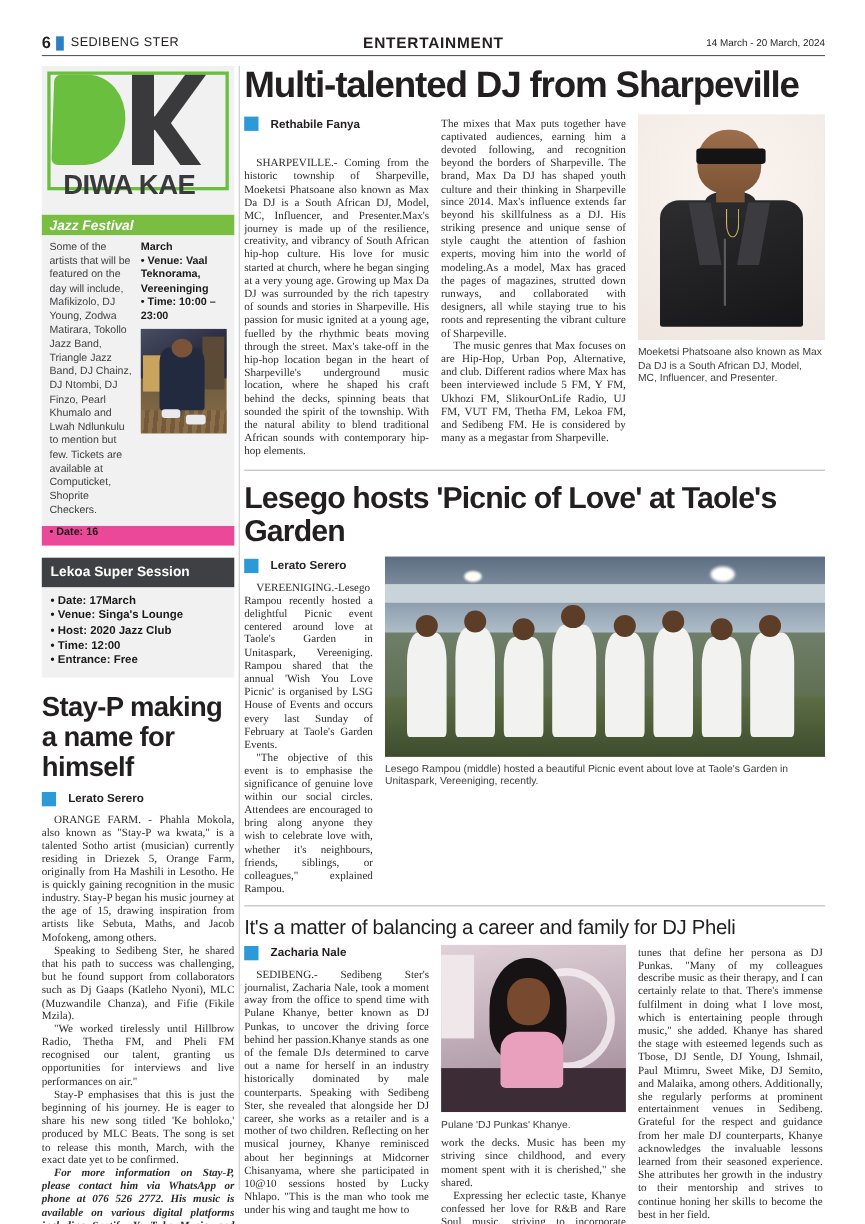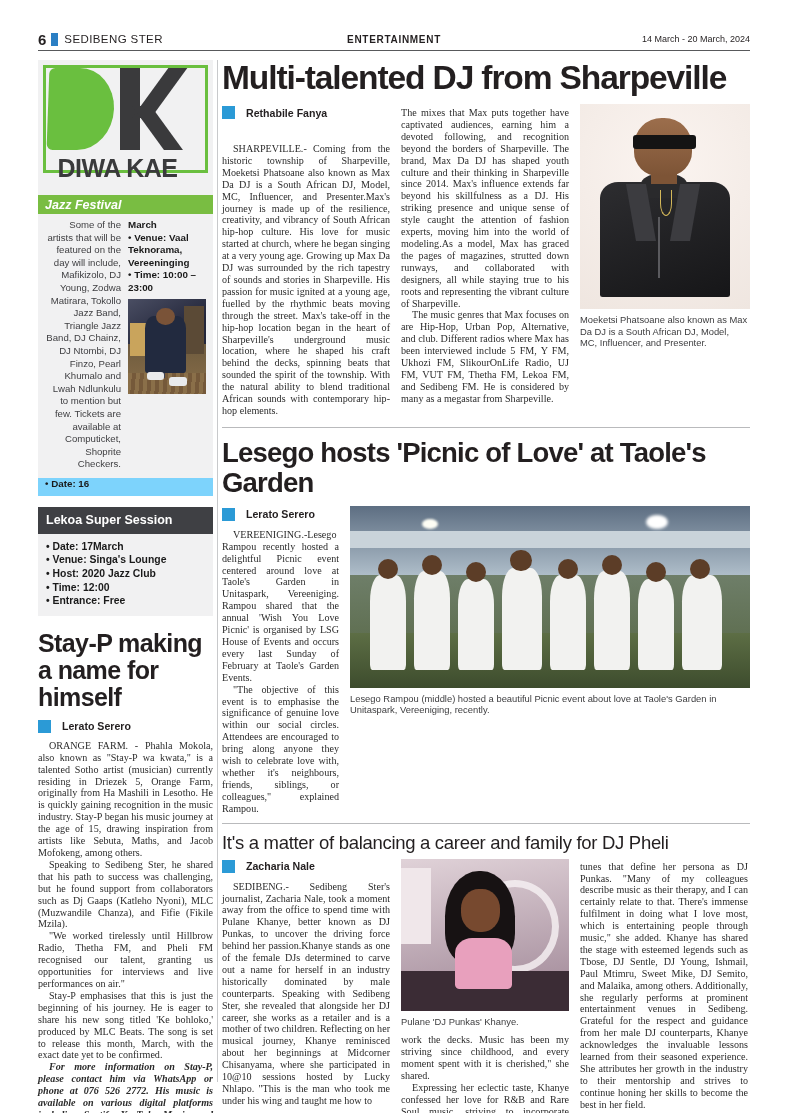--- a/index.html
+++ b/index.html
@@ -24,21 +24,21 @@
     line-height:1;
   }
   .mh-bluebar{width:7px;height:13px;background:#2b7fc4;margin-right:6px;}
   .mh-paper{
     font-family:"Liberation Sans", sans-serif;
     font-size:11.5px;letter-spacing:.4px;color:#231f20;
   }
   .mh-section{
     position:absolute;left:0;right:0;text-align:center;
     font-family:"Liberation Sans", sans-serif;
-    font-weight:bold;font-size:10px;letter-spacing:.7px;color:#231f20;
+    font-weight:bold;font-size:14px;letter-spacing:.7px;color:#231f20;
   }
   .mh-date{
     margin-left:auto;
     font-family:"Liberation Sans", sans-serif;
     font-size:9px;color:#231f20;
   }
   .mh-rule{
     position:absolute;left:38px;top:50px;width:712px;height:1.4px;background:#58595b;
   }
 
@@ -101,21 +101,21 @@
 
   .jazz-body{
     width:175px;background:#f1f1f2;box-sizing:border-box;
     padding:5px 7px 7px 7px;
     display:flex;gap:7px;
     position:relative;
   }
   .jazz-col-l{
     width:78px;
     font-family:"Liberation Sans", sans-serif;
-    font-size:9.6px;line-height:12.6px;color:#404043;text-align:right;
+    font-size:9.6px;line-height:12.6px;color:#404043;
   }
   .jazz-col-r{
     width:78px;
     font-family:"Liberation Sans", sans-serif;
     font-weight:bold;font-size:9.8px;line-height:12.6px;color:#1a1a1a;
   }
   .jazz-date{
     font-family:"Liberation Sans", sans-serif;
     font-weight:bold;font-size:9.8px;color:#1a1a1a;
   }
@@ -129,21 +129,21 @@
   .jazz-photo .jp-cab{position:absolute;left:2px;top:26%;width:28%;height:34%;background:#c9a45c;}
   .jazz-photo .jp-door{position:absolute;right:2px;top:8%;width:26%;height:50%;background:#5b4a36;}
   .jazz-photo .jp-body{position:absolute;left:22%;top:18%;width:52%;height:60%;background:#222a3f;border-radius:22% 22% 6% 6%;}
   .jazz-photo .jp-head{position:absolute;left:36%;top:10%;width:24%;height:18%;background:#7a5338;border-radius:50%;}
   .jazz-photo .jp-floor{position:absolute;left:0;bottom:0;width:100%;height:22%;background:repeating-linear-gradient(95deg,#8a6f49 0 4px,#75593a 4px 8px);}
   .jazz-photo .jp-shoe1{position:absolute;left:24%;bottom:14%;width:22%;height:9%;background:#e9eaec;border-radius:3px;}
   .jazz-photo .jp-shoe2{position:absolute;left:52%;bottom:8%;width:24%;height:9%;background:#e9eaec;border-radius:3px;}
   .jazz-photo .jp-stool{position:absolute;left:38%;bottom:16%;width:10%;height:24%;background:#3b3f52;}
 
   .jazz-body2{
-    width:175px;background:#7dd3fc;box-sizing:border-box;
+    width:175px;background:#ec4899;box-sizing:border-box;
     padding:0 7px 7px 7px;
   }
   .jss-body{
     width:175px;background:#f1f1f2;box-sizing:border-box;
     padding:6px 8px 8px 8px;
     font-family:"Liberation Sans", sans-serif;
     font-weight:bold;font-size:10.4px;line-height:13.6px;color:#1a1a1a;
   }
 
   .side-headline{

